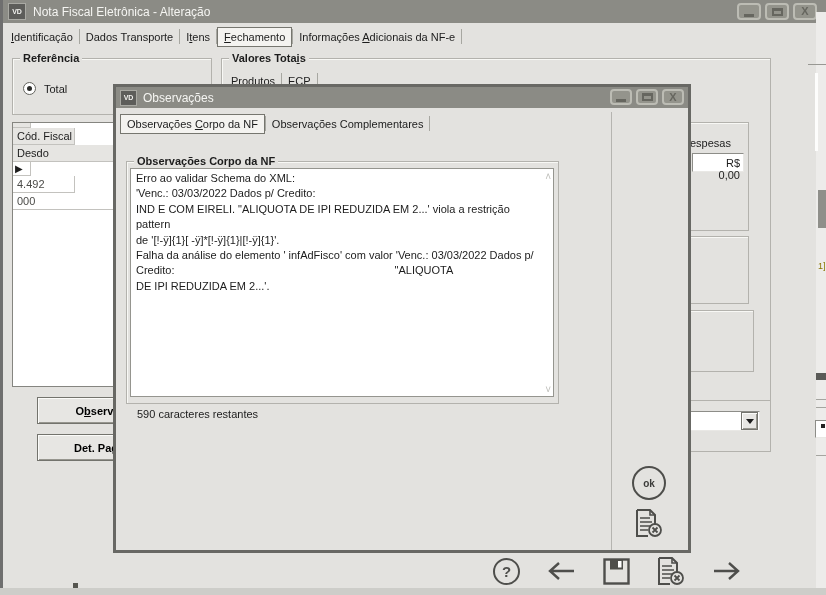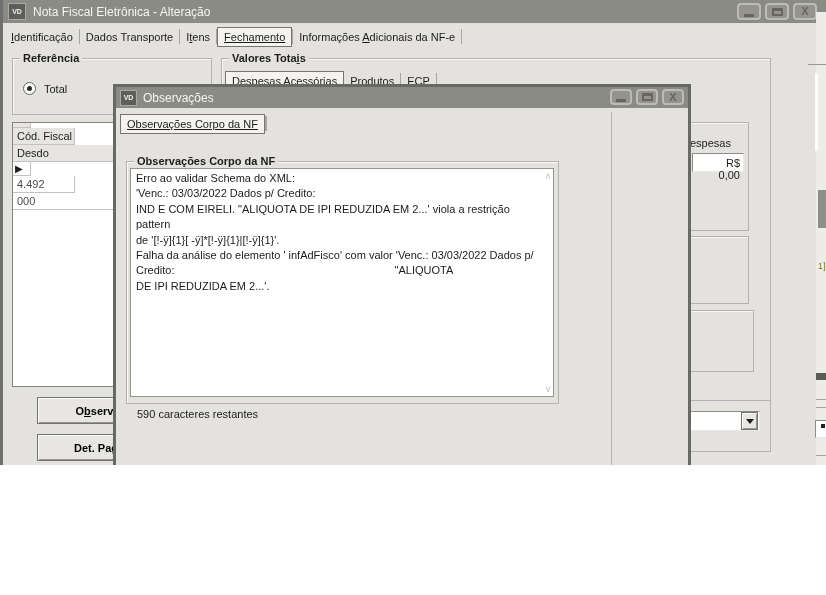--- a/index.html
+++ b/index.html
@@ -1,31 +1,31 @@
 <!DOCTYPE html>
 <html><head>
 <meta charset="utf-8">
 <style>
   html,body{margin:0;padding:0;}
   body{font-family:"Liberation Sans", sans-serif; font-size:11px; color:#1c1c1c;}
-  .screen{position:relative;width:826px;height:465px;background:#cdcdc9;overflow:hidden;}
+  .screen{position:relative;width:826px;height:595px;background:#cdcdc9;overflow:hidden;}
   .abs{position:absolute;}
   .main-window{left:0;top:0;width:826px;height:588px;background:#e3e2df;border-left:3px solid #6f6f6f;box-sizing:border-box;}
   .titlebar{left:0;top:0;width:826px;height:23px;background:#8b8b85;display:flex;align-items:center;padding-left:5px;box-sizing:border-box;}
   .vd-icon{width:16px;height:15px;background:#5d5d5a;border:1px solid #a9a9a3;color:#f2f2ef;font-size:7px;font-weight:bold;display:flex;align-items:center;justify-content:center;margin-right:7px;}
   .title-text{color:#f5f5f2;font-size:12px;}
   .win-btns{position:absolute;right:12px;top:3px;display:flex;gap:4px;}
   .wbtn{width:24px;height:17px;background:#94948c;border:2px solid #bcbcb4;border-radius:4px;display:flex;align-items:center;justify-content:center;padding:0;cursor:default;}
   .wbtn .g-min{width:10px;height:3px;background:#66665f;margin-top:7px;}
   .wbtn .g-max{width:11px;height:8px;border:2px solid #66665f;border-top-width:3px;box-sizing:border-box;}
   .wbtn .g-x{color:#66665f;font-weight:bold;font-size:11px;line-height:1;}
   .tabs-row{display:flex;align-items:center;height:21px;}
   .tab{padding:3px 6px;white-space:nowrap;}
   .tab-sep{width:1px;height:15px;background:#a7a7a1;}
-  .tab.selected{background:#f4f3f0;border:1px solid #76766f;text-decoration:underline;}
+  .tab.selected{background:#f4f3f0;border:1px solid #76766f;}
   .groupbox{border:1px solid #b3b2ad;box-shadow:inset 1px 1px 0 #f8f8f5;}
   .grouplabel{position:absolute;top:-7px;left:7px;background:#e3e2df;padding:0 3px;font-weight:bold;white-space:nowrap;}
   .radio{width:11px;height:11px;border-radius:50%;background:#fff;border:1px solid #63635e;display:inline-flex;align-items:center;justify-content:center;}
   .radio .dot{width:5px;height:5px;border-radius:50%;background:#2c2c2a;}
   .tbl{background:#fff;border:1px solid #858580;}
   .tbl-row{display:flex;flex-direction:column;}
   .tbl-cell{border-right:1px solid #c3c2be;border-bottom:1px solid #c3c2be;padding:2px 4px;box-sizing:border-box;overflow:hidden;white-space:nowrap;}
   .tbl-head{background:#e6e5e2;}
   .btn{background:#e7e6e3;border:1px solid #73736d;box-shadow:inset 1px 1px 0 #fbfbf9, inset -1px -1px 0 #97968f;font-weight:bold;font-size:11px;display:flex;align-items:center;justify-content:center;white-space:nowrap;}
   .sunken{background:#fff;border:1px solid #8d8d88;border-bottom-color:#e9e8e5;border-right-color:#e9e8e5;box-sizing:border-box;}
@@ -80,21 +80,20 @@
         <span class="radio">
             <span class="dot"></span>
           </span>
         <span>Total</span>
       </div>
     </div>
 
     <div class="abs groupbox" style="left:218px;top:58px;width:548px;height:392px;">
       <span class="grouplabel">Valores Tota<u>i</u>s</span>
       <div class="abs tabs-row" style="left:3px;top:11px;">
-        <div class="tab selected">Despesas Acessórias</div>
         <div class="tab">Produtos</div>
         <div class="tab-sep"></div>
         <div class="tab">ECP</div>
         <div class="tab-sep"></div>
       </div>
 
       <div class="abs groupbox" style="left:440px;top:63px;width:85px;height:107px;"></div>
       <div class="abs" style="left:468px;top:78px;">espesas</div>
       <div class="abs sunken" style="left:470px;top:94px;width:52px;height:19px;text-align:right;padding:3px 3px 0 12px;">R$ 0,00</div>
       <div class="abs groupbox" style="left:440px;top:177px;width:85px;height:66px;"></div>
@@ -185,20 +184,21 @@
           </button>
         <button class="wbtn" style="width:22px;height:16px;">
             <span class="g-x">X</span>
           </button>
       </span>
     </div>
 
     <div class="abs tabs-row" style="left:4px;top:26px;">
       <div class="tab selected">Observações <u>C</u>orpo da NF</div>
       <div class="tab-sep"></div>
+      <div class="tab">Observações Complementares</div>
       <div class="tab-sep"></div>
     </div>
 
     <div class="abs groupbox" style="left:10px;top:74px;width:431px;height:241px;">
       <span class="grouplabel">Observações Corpo da NF</span>
       <div class="abs textarea" style="left:3px;top:6px;width:424px;height:229px;">Erro ao validar Schema do XML:
 'Venc.: 03/03/2022 Dados p/ Credito:
 IND E COM EIRELI. "ALIQUOTA DE IPI REDUZIDA EM 2...' viola a restrição pattern
 de '[!-ÿ]{1}[ -ÿ]*[!-ÿ]{1}|[!-ÿ]{1}'.
 Falha da análise do elemento ' infAdFisco' com valor 'Venc.: 03/03/2022 Dados p/

